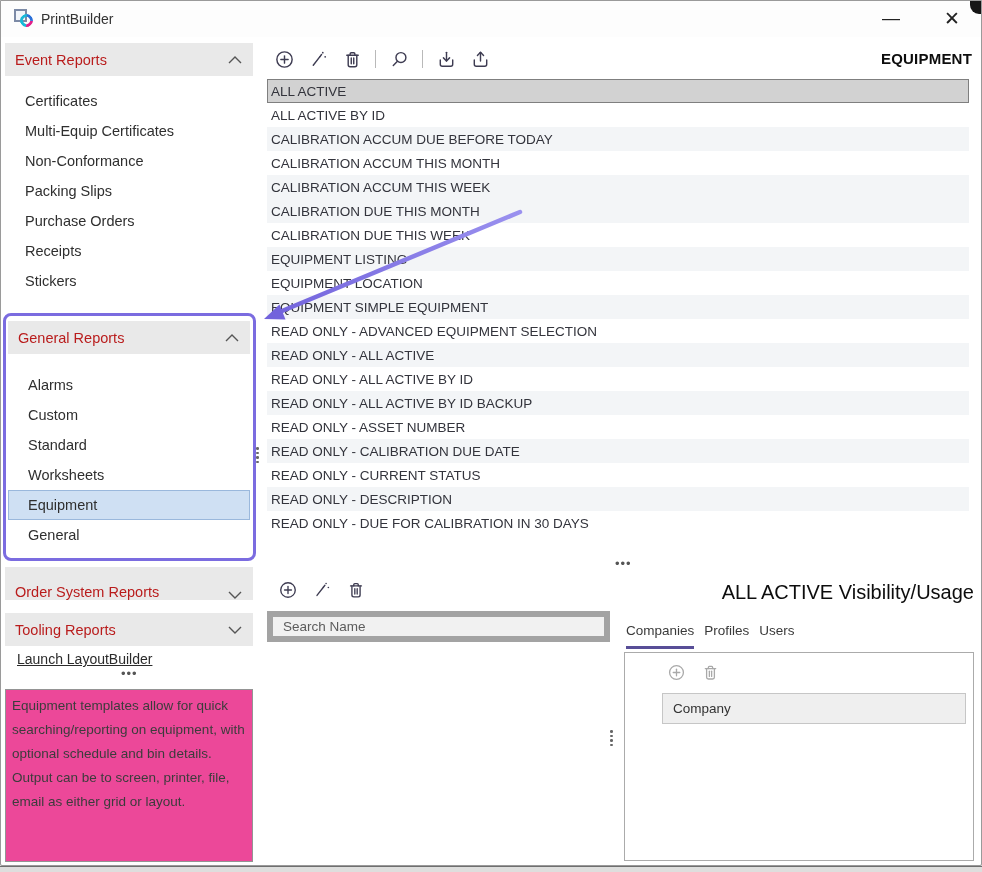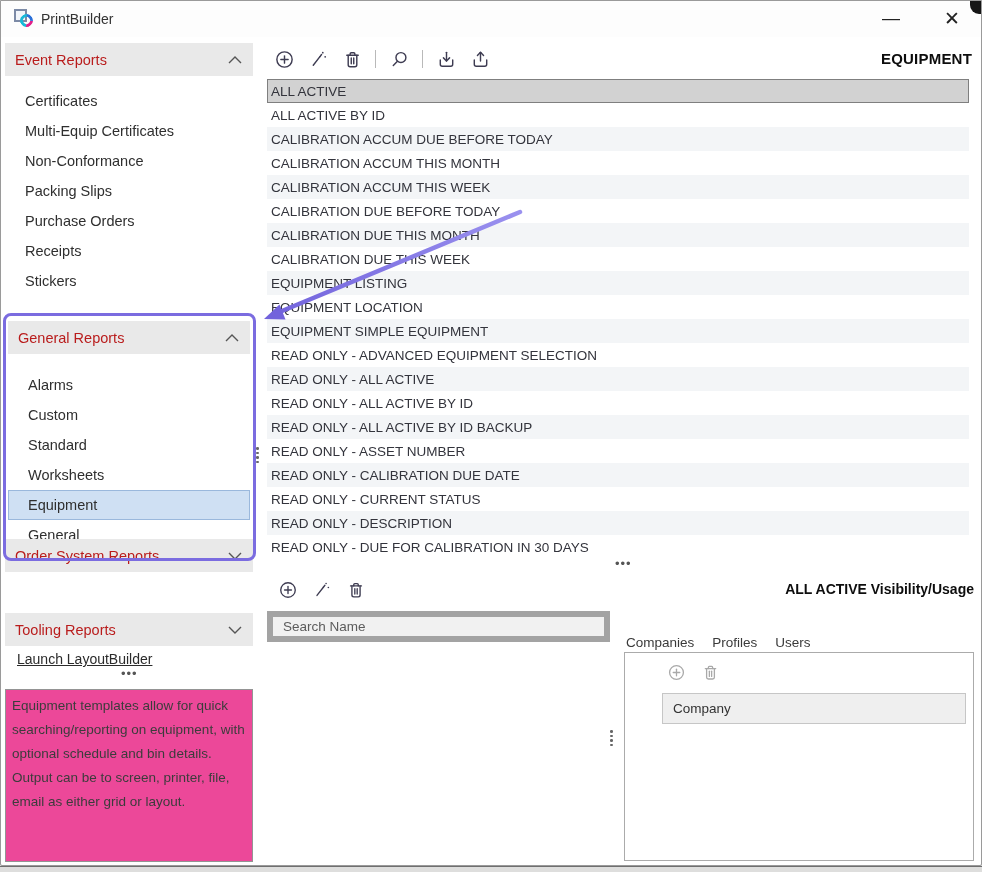--- a/index.html
+++ b/index.html
@@ -42,21 +42,21 @@
 
   .hl-box { position:absolute; left:-2px; top:270px; width:253px; height:248px;
             border:3px solid #7b6ce0; border-radius:8px; pointer-events:none; z-index:5; }
 
   .gen-header { top:278px; left:3px; width:242px; }
   .gen-items  { top:318px; left:3px; width:242px;margin-top:9px; }
   .gen-items .nav-item { width:242px; }
 
   .evt-header { top:0; }
   .evt-items  { top:43px; }
-  .ord-header { top:496px; }
+  .ord-header { top:524px;align-items:flex-end; }
   .tool-header{ top:570px; }
 
   .layout-link { position:absolute; left:12px; top:608px; font-size:14px; color:#2b2b2b;
                  text-decoration:underline; cursor:pointer; }
   .dots-h { position:absolute; color:#555; font-size:13px; letter-spacing:1px; line-height:6px; }
   .sidebar .dots-h { left:116px; top:628px; }
 
   .desc-box { position:absolute; left:0; top:646px; width:248px; height:173px;
               background:#ec4899; border:1px solid #949494; padding:4px 6px;
               font-size:13.5px; line-height:24px; color:#3c3c3c; }
@@ -77,22 +77,22 @@
 
   .main .split-dots { position:absolute; left:348px; top:516px; }
 
   
   .toolbar2 { position:absolute; left:10px; top:532px; height:26px; display:flex; align-items:center; gap:12px; }
   .search-box { position:absolute; left:0; top:566px; width:343px; height:31px; background:#f1f1f1;
                 border:6px solid #a3a3a3; font-size:13.5px; color:#5c5c5c; padding:0 10px;
                 display:flex; align-items:center; }
 
   
-  .usage-title { position:absolute; right:0; top:536px; font-size:14px; font-weight:bold; color:#0d0d0d; }
-  .tabs { position:absolute; left:359px; top:578px; display:flex; gap:18px;margin-top:12px; }
+  .usage-title { position:absolute; right:0; top:536px; font-size:20px; font-weight:normal; color:#0d0d0d; }
+  .tabs { position:absolute; left:359px; top:578px; display:flex; gap:10px; }
   .tab { font-size:13.5px; color:#3a3a3a; padding-bottom:8px; cursor:pointer; position:relative; }
   .tab.active { border-bottom:3px solid #584e97; }
   .usage-panel { position:absolute; left:357px; top:607px; width:350px; height:209px; border:1px solid #ababab; background:#fff;padding-left:30px; }
   .usage-toolbar { display:flex; align-items:center; gap:12px; padding:8px 0 6px 10px; }
   .usage-toolbar .icon-btn { color:#a9a9a9; }
   .company-row { margin:4px 7px 0 7px; height:31px; background:#efefef; border:1px solid #c6c6c6;
                  display:flex; align-items:center; padding-left:10px; font-size:13.5px; color:#333; }
 
   
   .grip-v { position:absolute; display:flex; flex-direction:column; gap:2px; align-items:center; }
@@ -277,23 +277,20 @@
           <span>ALL ACTIVE BY ID</span>
         </div>
         <div class="row stripe">
           <span>CALIBRATION ACCUM DUE BEFORE TODAY</span>
         </div>
         <div class="row">
           <span>CALIBRATION ACCUM THIS MONTH</span>
         </div>
         <div class="row stripe">
           <span>CALIBRATION ACCUM THIS WEEK</span>
-        </div>
-        <div class="row">
-          <span>CALIBRATION DUE BEFORE TODAY</span>
         </div>
         <div class="row stripe">
           <span>CALIBRATION DUE THIS MONTH</span>
         </div>
         <div class="row">
           <span>CALIBRATION DUE THIS WEEK</span>
         </div>
         <div class="row stripe">
           <span>EQUIPMENT LISTING</span>
         </div>

